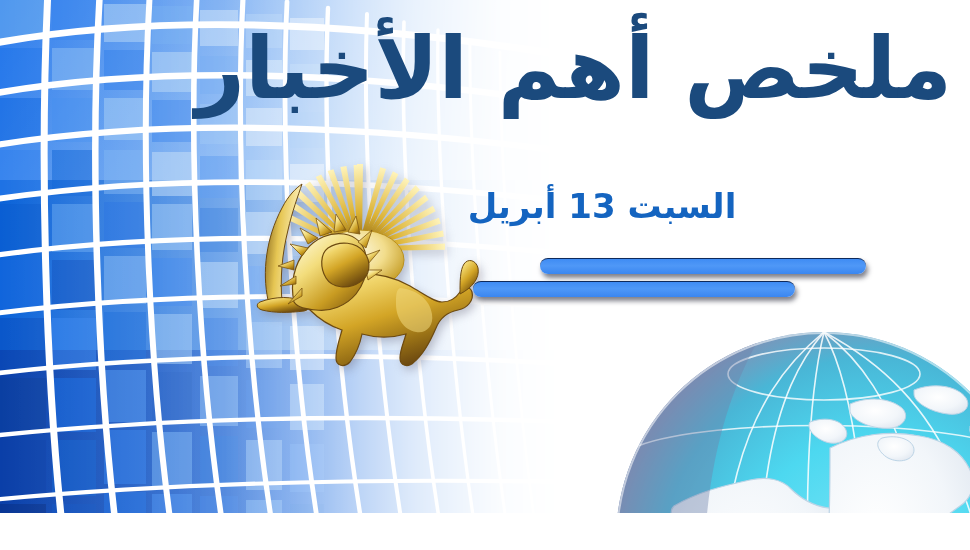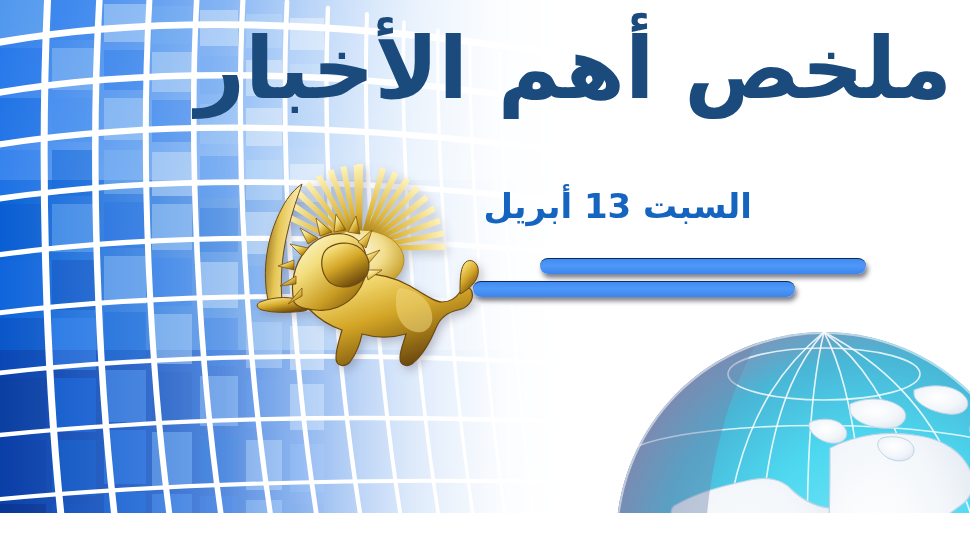--- a/index.html
+++ b/index.html
@@ -48,21 +48,21 @@
     direction:rtl;
     color:#1b4a7d;
     font-size:86px;
     font-weight:bold;
     line-height:1.18;
     letter-spacing:0;
     white-space:nowrap;
   }
   .subtitle{
     position:absolute;right:218px;top:186px;width:300px;
-    text-align:right;
+    text-align:center;
     direction:rtl;
     color:#1464c0;
     font-size:34px;
     font-weight:bold;
     line-height:1.2;
     white-space:nowrap;
   }
 
   
   .bar{

